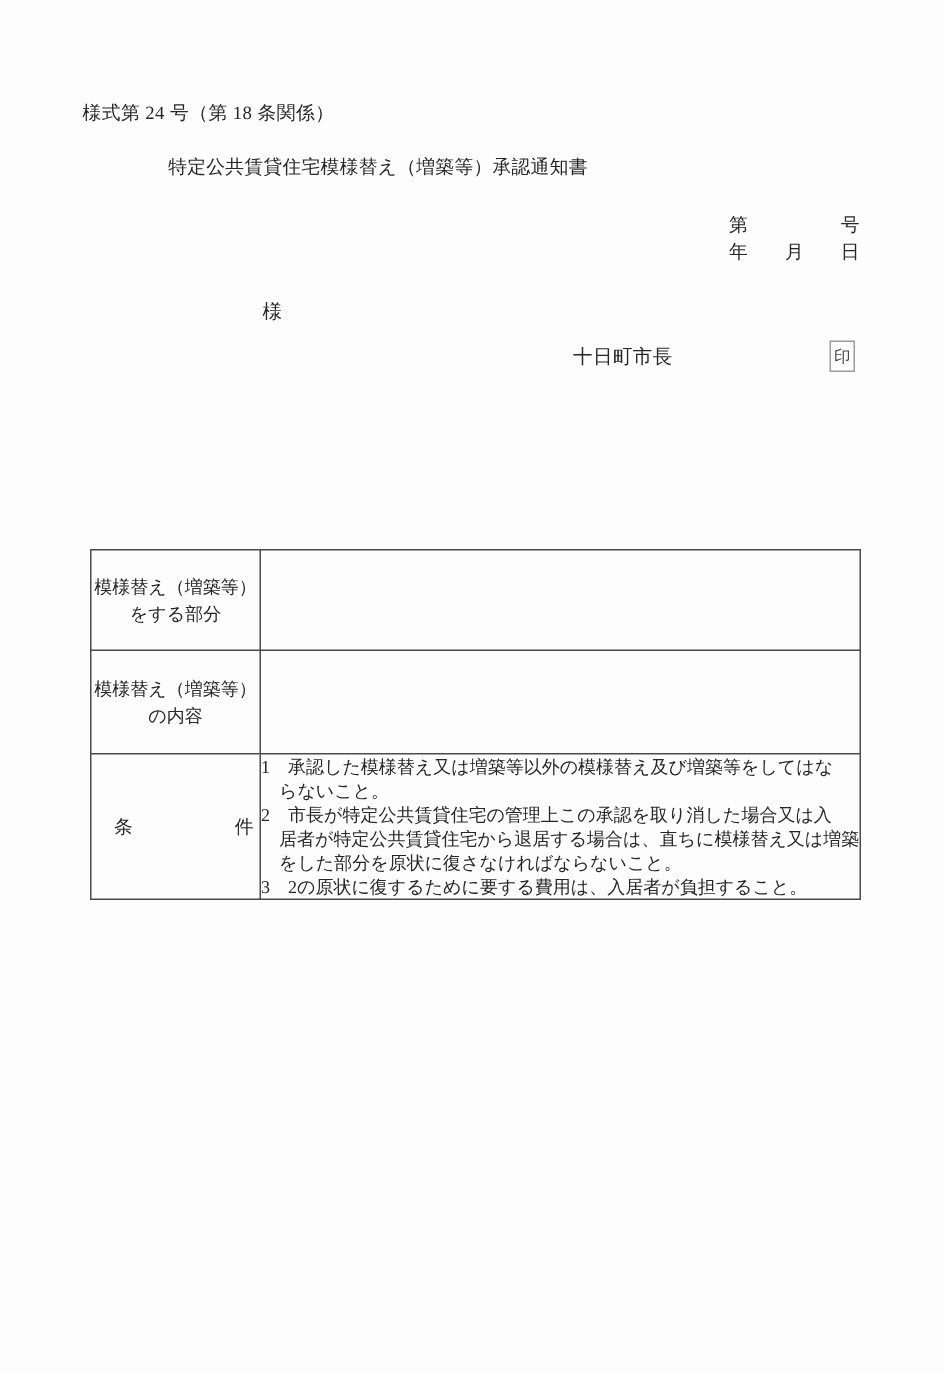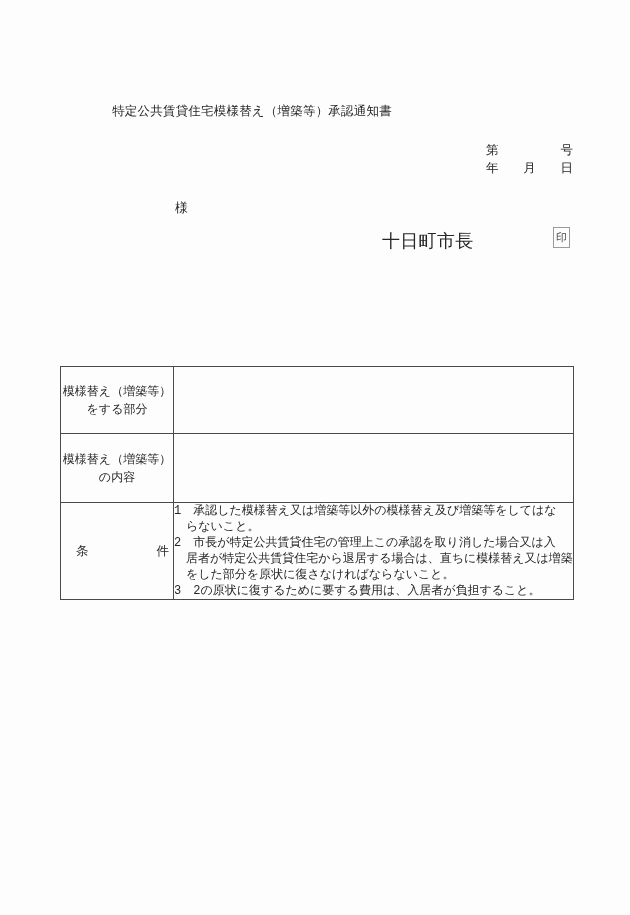--- a/index.html
+++ b/index.html
@@ -44,21 +44,21 @@
     display: flex;
     justify-content: space-between;
     font-size: 12.5px;
   }
   .addressee {
     left: 175px; top: 199px;
     font-size: 13px;
   }
   .issuer {
     left: 382px; top: 229px;
-    font-size: 18px;
+    font-size: 13px;
     letter-spacing: 0.3px;
   }
   .seal-box {
     left: 553px; top: 227px;
     width: 15px; height: 19px;
     border: 1px solid #9b9b9b;
     display: flex;
     align-items: center;
     justify-content: center;
     font-size: 11px;
@@ -82,21 +82,21 @@
   table.approval-table td {
     border: 1px solid #4a4a4a;
     font-size: 12px;
     vertical-align: middle;
     padding: 0;
   }
   td.col-label { width: 112px; }
   td.col-value { width: 399px; }
   tr.row-part  td { height: 66px; }
   tr.row-desc  td { height: 68px; }
-  tr.row-cond  td { height: 96px; font-family: Liberation Mono, monospace; }
+  tr.row-cond  td { height: 96px; }
   .cell-head {
     text-align: center;
     white-space: pre-line;
     line-height: 18px;
     padding: 0 1px;
   }
   .cond-label {
     display: flex;
     justify-content: space-between;
     align-items: center;
@@ -109,20 +109,21 @@
     line-height: 16px;
     white-space: pre-line;
   }
   td.cond-text-cell { vertical-align: top; }
 </style>
 </head>
 <body>
 
 <div class="page">
 
+  <div class="abs form-number">様式第 24 号（第 18 条関係）</div>
 
   <div class="abs doc-title">特定公共賃貸住宅模様替え（増築等）承認通知書</div>
 
   <div class="abs number-line">
     <span>第</span>
     <span>号</span>
   </div>
 
   <div class="abs date-line">
     <span>年</span>

